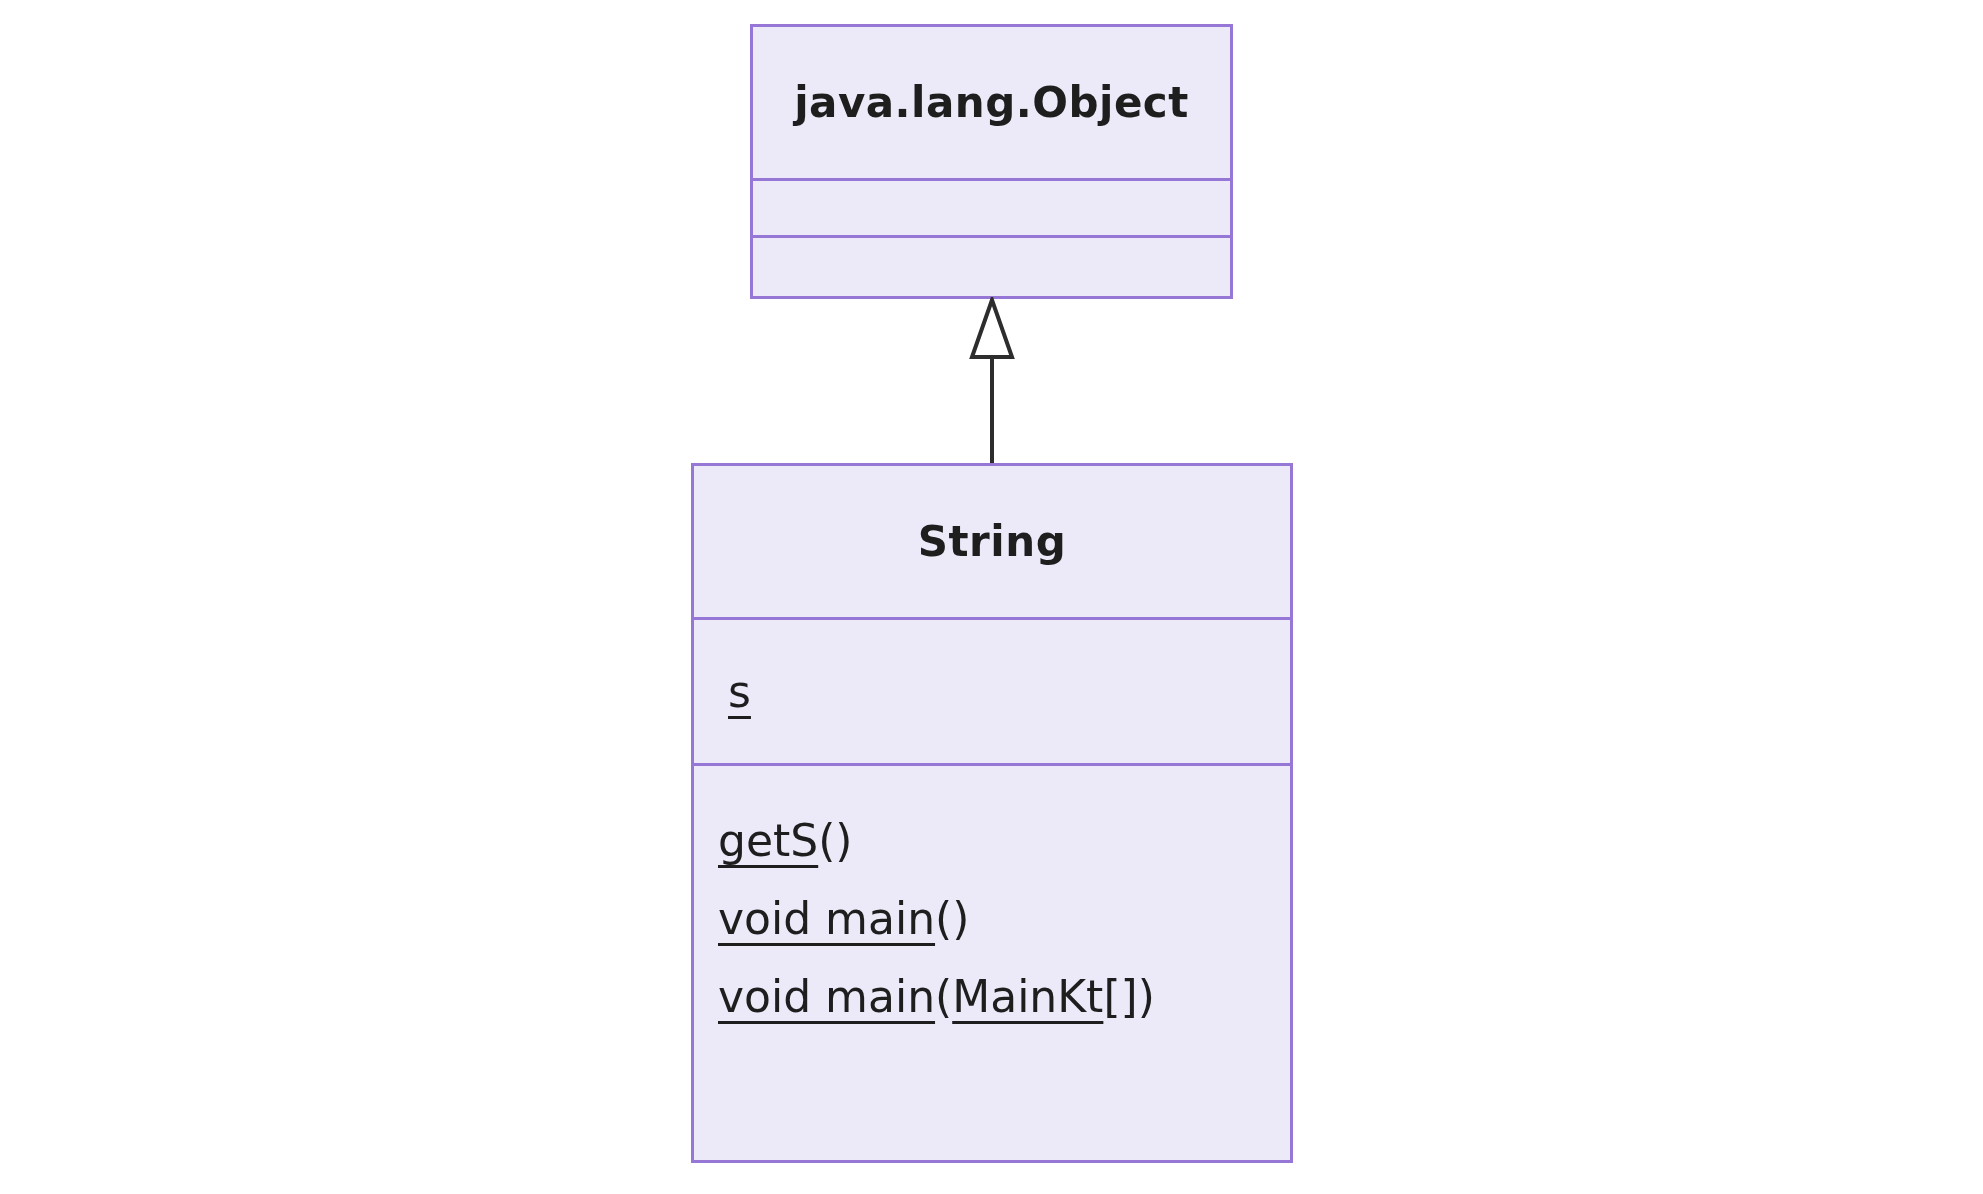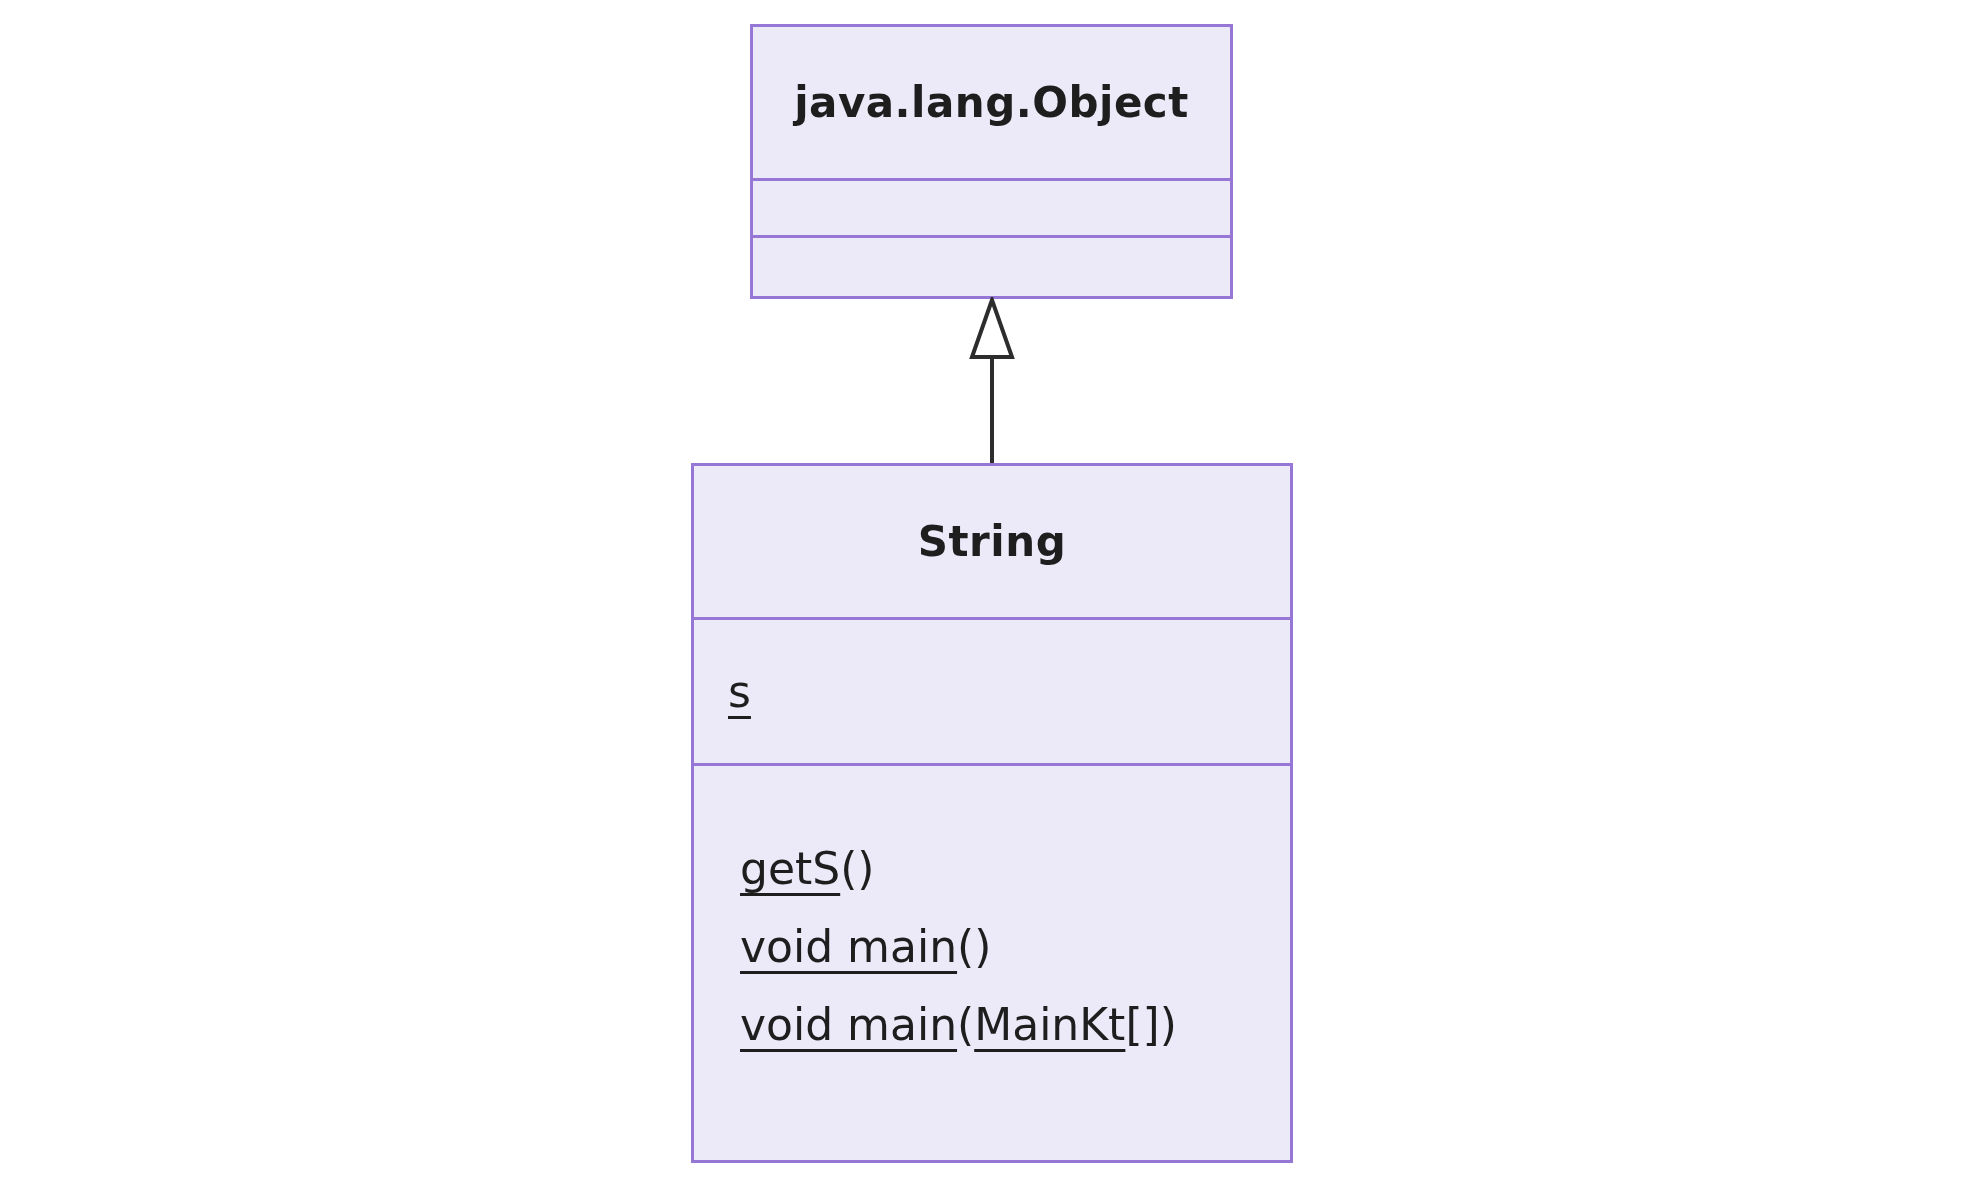--- a/index.html
+++ b/index.html
@@ -40,23 +40,22 @@
 
   .child-box .attr-compartment{
     flex:0 0 146px;
     border-bottom:3px solid var(--border);
     display:flex; flex-direction:column; justify-content:center;
     padding-left:34px;
     font-size:44px;
   }
   .child-box .method-compartment{
     flex:1 1 auto;
-    padding:36px 0 0 46px;
+    padding:36px 0 0 24px;
     font-size:44px;
-    margin-top:28px;
   }
   .member-line{
     line-height:78px;
     white-space:pre;
   }
   .u{
     text-decoration:underline;
     text-decoration-thickness:3px;
     text-underline-offset:9px;
   }

